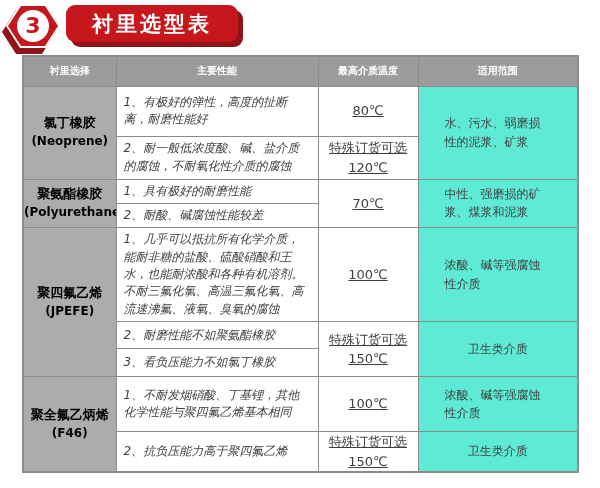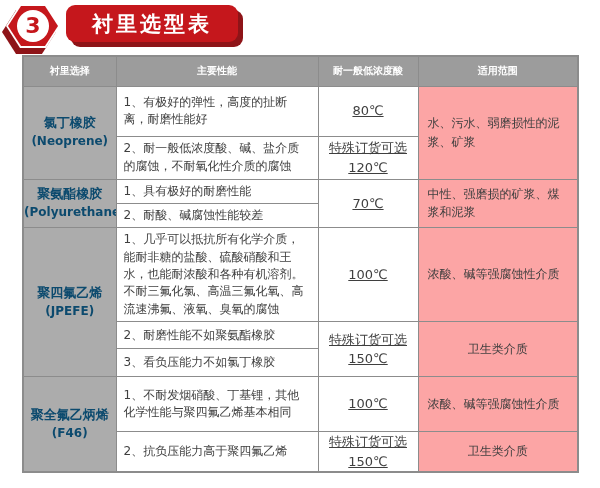--- a/index.html
+++ b/index.html
@@ -48,35 +48,35 @@
   table.lining col.c3 { width: 100px; }
   table.lining col.c4 { width: 160px; }
   table.lining th, table.lining td { border: 1px solid #8c8c8c; overflow: hidden; }
   table.lining { border: 2px solid #8c8c8c; }
 
   th.hcell {
     background: #9c9c9c; color: #ffffff; font-weight: bold;
     font-size: 10px; height: 30px; text-align: center; vertical-align: middle;
   }
   td.mat {
-    background: #acacac; color: #0c4a6e; font-weight: bold;
+    background: #acacac; color: #000000; font-weight: bold;
     text-align: center; vertical-align: middle; font-size: 13px; line-height: 1.45;
   }
   td.mat .en { font-size: 12px; font-weight: bold; }
   td.perf {
     text-align: left; vertical-align: middle;
-    padding: 3px 7px; line-height: 1.45; background: #ffffff;
+    padding: 3px 7px; line-height: 1.45; background: #ffffff; font-style: italic;
   }
   td.temp {
     text-align: center; vertical-align: middle; font-size: 13px;
     line-height: 1.5; background: #ffffff; text-decoration: underline;
   }
   td.scope {
-    text-align: left; vertical-align: middle; padding: 4px 9px;
-    line-height: 1.55; background: #fca5a5;
+    text-align: left; vertical-align: middle; padding: 4px 26px;
+    line-height: 1.55; background: #5eead4;
   }
   td.scope.center { text-align: center; }
 
   tr.hr0 { height: 30px; }
   tr.r1 { height: 50px; }
   tr.r2 { height: 43px; }
   tr.r3 { height: 23px; }
   tr.r4 { height: 24px; padding-left: 40px; }
   tr.r5 { height: 85px; }
   tr.r6 { height: 27px; }
@@ -108,21 +108,21 @@
       <colgroup>
           <col class="c1">
           <col class="c2">
           <col class="c3">
           <col class="c4">
         </colgroup>
       <thead>
         <tr class="hr0">
           <th class="hcell">衬里选择</th>
           <th class="hcell">主要性能</th>
-          <th class="hcell">耐一般低浓度酸</th>
+          <th class="hcell">最高介质温度</th>
           <th class="hcell">适用范围</th>
         </tr>
       </thead>
       <tbody>
 
         <tr class="r1">
           <td class="mat" rowspan="2">
             <div>氯丁橡胶</div>
             <div class="en">(Neoprene)</div>
           </td>

